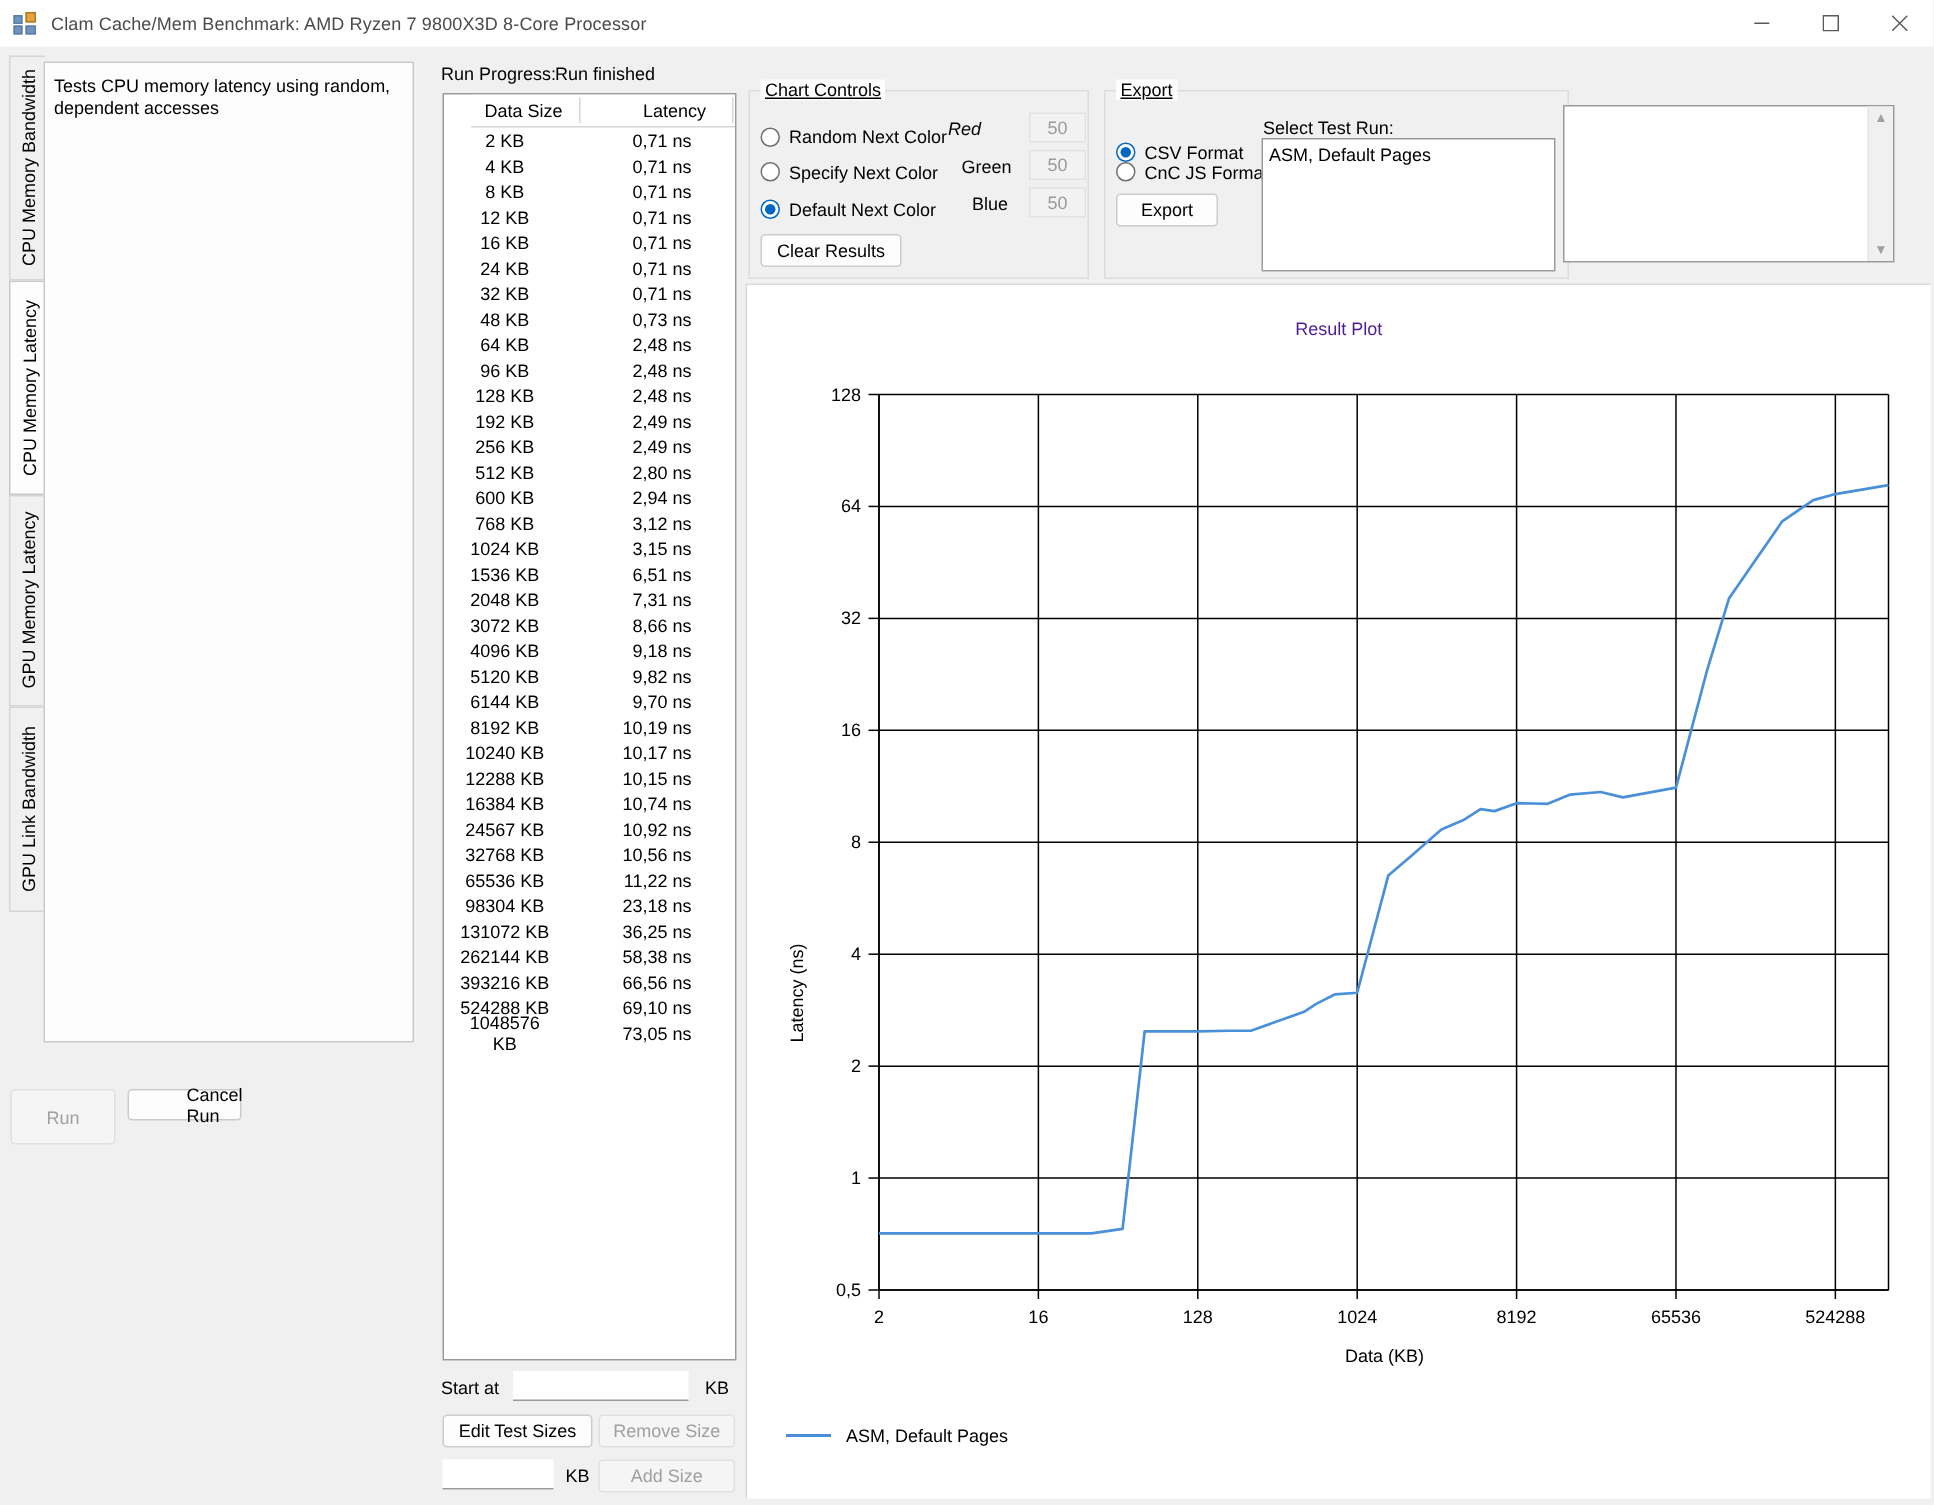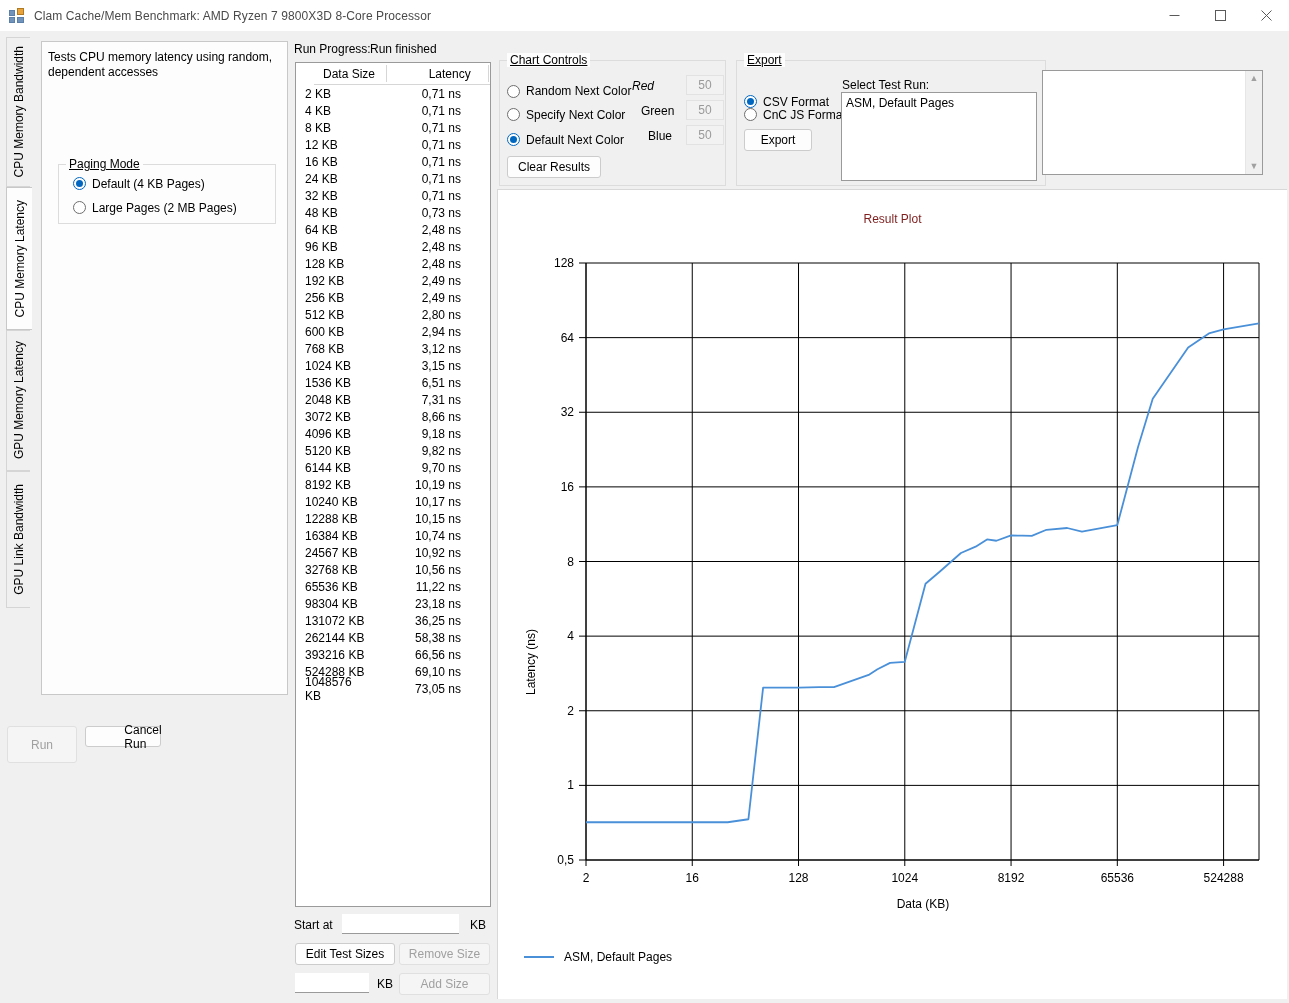--- a/index.html
+++ b/index.html
@@ -57,21 +57,20 @@
     writing-mode: vertical-rl;
     transform: rotate(180deg);
     font-size: 12px; white-space: nowrap; color: #000;
   }
 
   
   #leftpanel {
     position: absolute; left: 29px; top: 41px; width: 247px; height: 654px;
     background: #fdfdfd;
     border: 1px solid #c8c8c8;
-    margin-left: 12px;
   }
   #desc {
     position: absolute; left: 6px; top: 8px; width: 230px;
     font-size: 12px; line-height: 15px; color: #000;
   }
   .groupbox {
     position: absolute;
     border: 1px solid #dcdcdc;
     background: transparent;
   }
@@ -123,21 +122,21 @@
   }
   #dg-head .hc {
     font-size: 12px; color: #000; position: relative; height: 22px;
     display: flex; align-items: center;
   }
   #dg-head .hc.c1 { width: 72px; padding-left: 9px; }
   #dg-head .hc.c2 { width: 102px; justify-content: flex-end; padding-right: 8px; }
   #dg-head .hc.c3 { width: 12px; }
   #dg-head .vsep { position: absolute; top: 2px; bottom: 2px; width: 1px; background: #d6d6d6; }
   .dg-row { height: 17px; display: flex; align-items: center; font-size: 12px; }
-  .dg-row .c1 { width: 72px; padding-left: 9px; }
+  .dg-row .c1 { width: 72px; padding-left: 9px; text-align: center; }
   .dg-row .c2 { width: 102px; text-align: right; padding-right: 9px; }
 
   
   .tbox {
     position: absolute; background: #ffffff;
     border: 1px solid #9a9a9a;
   }
   .tbox.flat { border: none; border-bottom: 1px solid #9a9a9a; background: #fff; }
   .lbl { position: absolute; font-size: 12px; white-space: nowrap; }
 
@@ -168,21 +167,21 @@
   }
   .arrowglyph { color: #a0a0a0; font-size: 9px; line-height: 9px; }
 
   
   #chartpanel {
     position: absolute; left: 497px; top: 189px; width: 790px; height: 810px;
     background: #ffffff; border-left: 1px solid #d8d8d8; border-top: 1px solid #d8d8d8;
   }
   #charttitle {
     position: absolute; left: 0; right: 0; top: 22px; text-align: center;
-    font-size: 12px; color: #7f1d1d;
+    font-size: 12px; color: #4c1d95;
   }
   #plotsvg { position: absolute; left: 0; top: 0; }
   #legend {
     position: absolute; left: 26px; top: 760px;
     display: flex; align-items: center; font-size: 12px;
   }
   #legend .swatch {
     width: 30px; height: 0; border-top: 2px solid #4a90d9; margin-right: 10px;
   }
   .axlabel { font-size: 12px; fill: #000; }
@@ -231,31 +230,20 @@
     </div>
     <div class="vtab" style="top:434px;height:137px;">
       <span>GPU Link Bandwidth</span>
     </div>
   </div>
 
   <div id="leftpanel">
     <div id="desc">Tests CPU memory latency using random, dependent accesses</div>
 
 
-    <div class="groupbox" style="left:16px;top:122px;width:218px;height:60px;">
-      <div class="gtitle">Paging Mode</div>
-      <div class="radio-row" style="left:14px;top:10px;">
-        <span class="radio on"></span>
-        <span class="rlabel">Default (4 KB Pages)</span>
-      </div>
-      <div class="radio-row" style="left:14px;top:34px;">
-        <span class="radio"></span>
-        <span class="rlabel">Large Pages (2 MB Pages)</span>
-      </div>
-    </div>
   </div>
 
   <div class="btn disabled" style="left:7px;top:726px;width:70px;height:37px;">Run</div>
   <div class="btn" style="left:85px;top:726px;width:76px;height:21px;padding-left:40px;">Cancel Run</div>
 
   <div id="runprogress">
     <span class="rp-label">Run Progress:</span><span>Run finished</span>
   </div>
 
   <div id="datagrid">

